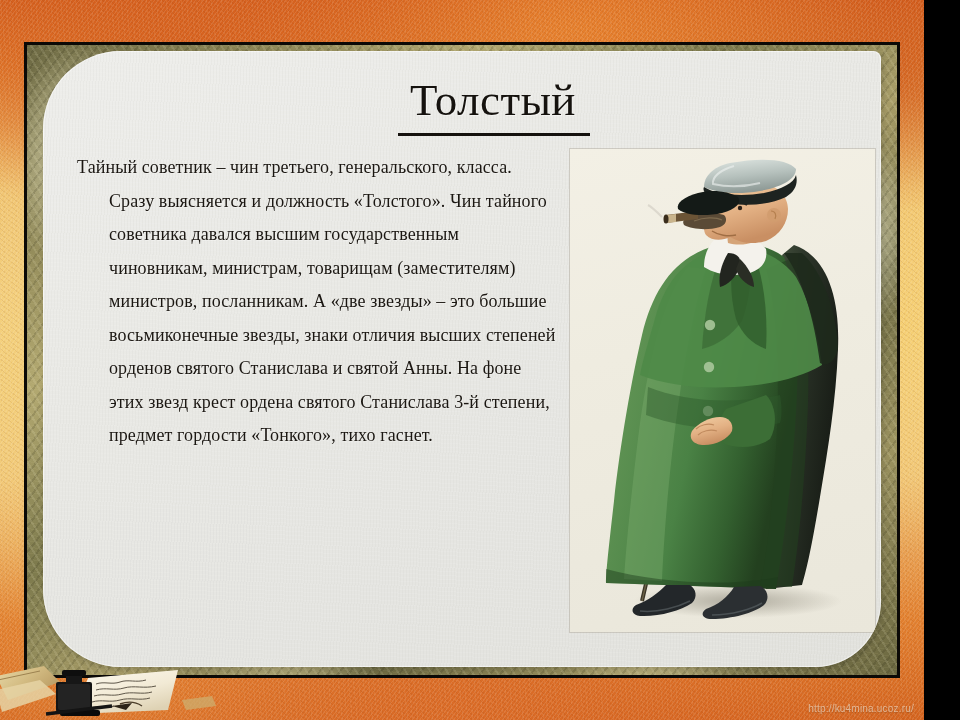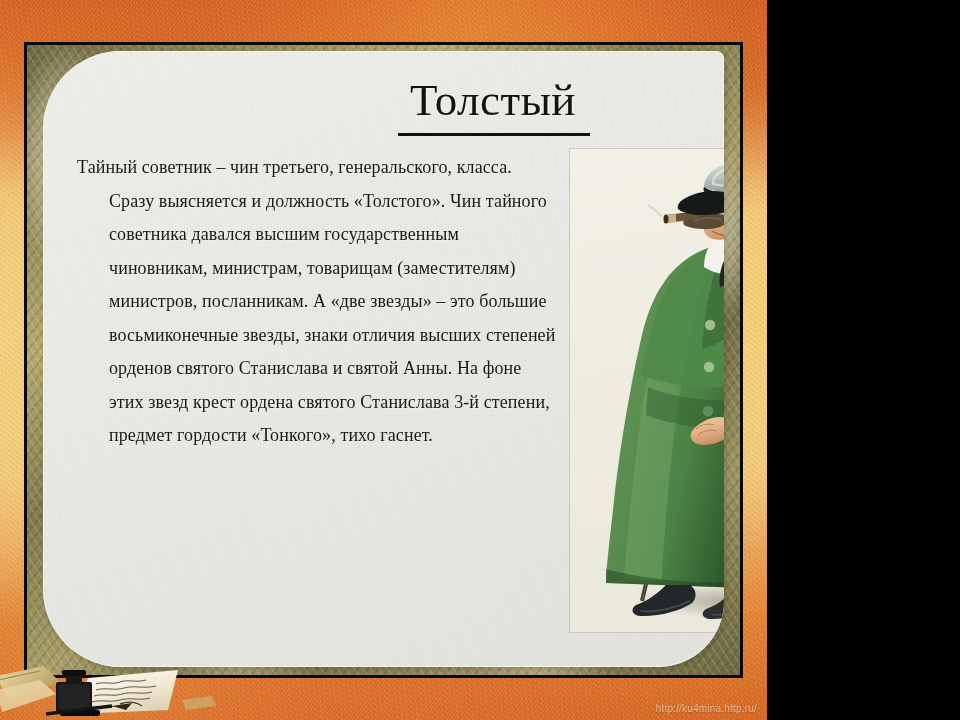--- a/index.html
+++ b/index.html
@@ -9,21 +9,21 @@
     width: 960px;
     height: 720px;
     overflow: hidden;
     background: #000;
     font-family: "Liberation Serif", "DejaVu Serif", serif;
   }
 
   
   .slide {
     position: relative;
-    width: 767px;
+    width: 924px;
     height: 720px;
     overflow: hidden;
   }
 
   
   .outer-frame {
     position: absolute;
     inset: 0;
     background:
       radial-gradient(ellipse 60% 40% at 20% 6%,  rgba(214,96,30,.85), rgba(214,96,30,0) 62%),
@@ -372,15 +372,15 @@
       <rect x="60" y="54" width="40" height="6" rx="2" fill="#0b0b0b"></rect>
 
       <path d="M46 58 L112 50" stroke="#141414" stroke-width="3.5" fill="none"></path>
       <path d="M112 50 L132 47 L126 54 Z" fill="#2c2418"></path>
       <path d="M120 48 C128 45 136 46 142 50" stroke="#4a3c28" stroke-width="1.4" fill="none"></path>
 
       <path d="M182 44 L212 40 L216 50 L186 54 Z" fill="#cdae6e" opacity=".75"></path>
     </svg>
   </div>
 
-  <div class="watermark">http://ku4mina.http.ru/</div>
+  <div class="watermark">http://ku4mina.ucoz.ru/</div>
 
 </div>
 
 </body></html>

